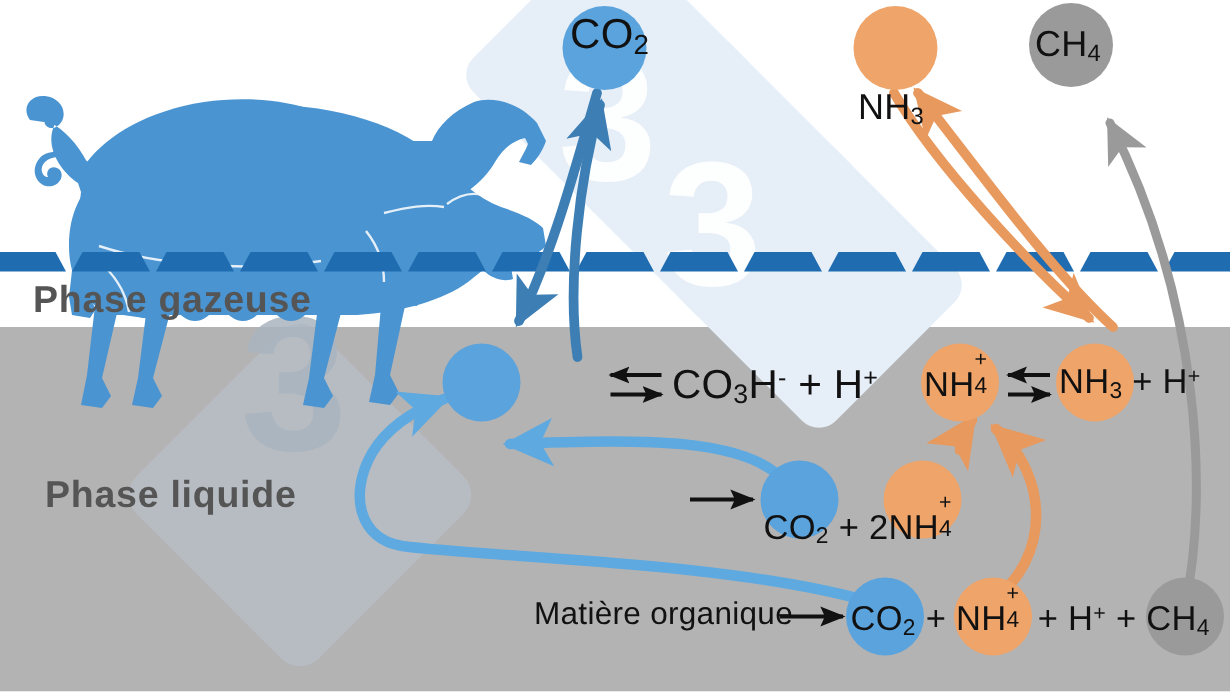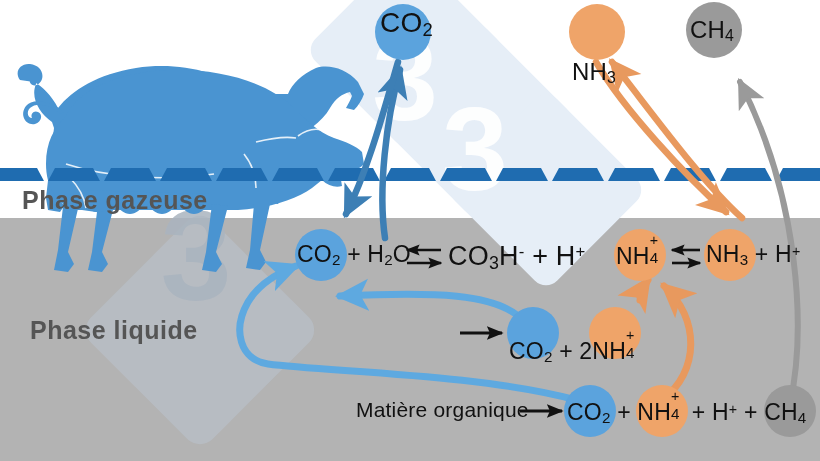--- a/index.html
+++ b/index.html
@@ -261,21 +261,20 @@
     </g>
   </svg>
 
   <div class="chem" style="left:380px; top:7px; font-size:28px;">CO<sub>2</sub></div>
   <div class="chem" style="left:572px; top:18px; font-size:24px;margin-top:40px;">NH<sub>3</sub></div>
   <div class="chem" style="left:690px; top:16px; font-size:24px;">CH<sub>4</sub></div>
 
   <div class="phase-label" style="left:30px; top:316px; font-size:25px;">Phase liquide</div>
   <div class="phase-label" style="left:22px; top:186px; font-size:25px;">Phase gazeuse</div>
 
-  <div class="chem" style="left:297px; top:241px; font-size:23px;">CO<sub>2</sub> + H<sub>2</sub>O</div>
   <div class="chem" style="left:448px; top:241px; font-size:27px;">CO<sub>3</sub>H<sup>-</sup> + H<sup>+</sup></div>
 
   <div class="chem" style="left:616px; top:241px; font-size:23px;">NH<span class="stack"><span class="s-sup">+</span><span class="s-sub">4</span></span></div>
   <div class="chem" style="left:706px; top:241px; font-size:23px;">NH<sub>3</sub> + H<sup>+</sup></div>
 
   <div class="chem" style="left:509px; top:336px; font-size:23px;">CO<sub>2</sub> + 2NH<span class="stack"><span class="s-sup">+</span><span class="s-sub">4</span></span></div>
 
   <div class="chem" style="left:356px; top:398px; font-size:21px;">Matière organique</div>
   <div class="chem" style="left:567px; top:397px; font-size:23px;">CO<sub>2</sub> + NH<span class="stack"><span class="s-sup">+</span><span class="s-sub">4</span></span> + H<sup>+</sup> + CH<sub>4</sub></div>
 

